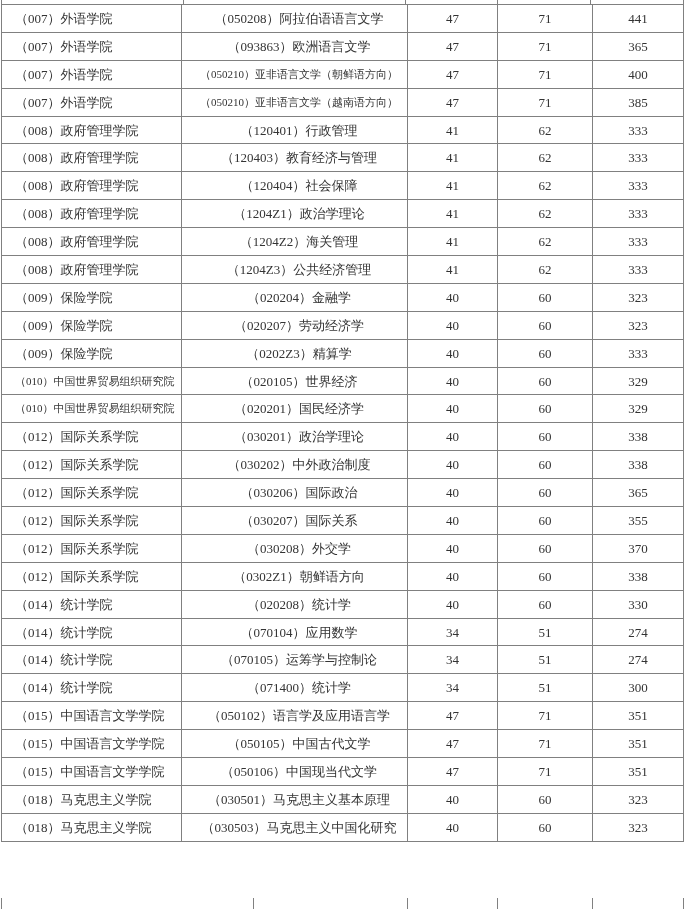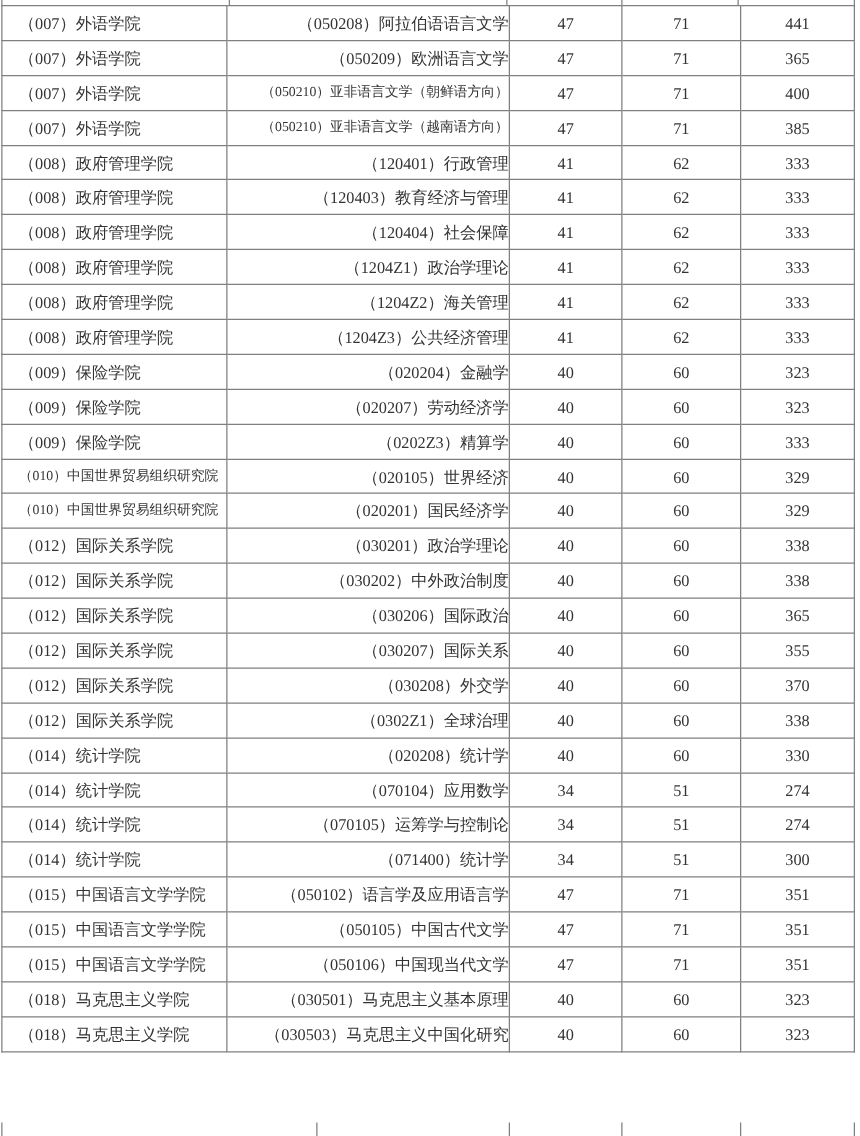--- a/index.html
+++ b/index.html
@@ -28,21 +28,21 @@
     border:1px solid #808080;
     height:27.9px;
     font-size:13px;
     line-height:1;
     color:#333333;
     white-space:nowrap;
     overflow:hidden;
     background:#ffffff;
   }
   td.c-college { padding-left:13px; text-align:left; }
-  td.c-major   { padding-left:9px;  text-align:right; }
+  td.c-major   { padding-left:9px;  text-align:center; }
   td.c-num     { text-align:center; }
   td.small     { font-size:11px; }
 </style>
 </head>
 <body>
 
 <div class="page">
 
   <div class="sliver sliver-top">
     <span class="vline" style="left:1px"></span>
@@ -64,21 +64,21 @@
     <tbody id="table-body">
         <tr>
           <td class="c-college">（007）外语学院</td>
           <td class="c-major">（050208）阿拉伯语语言文学</td>
           <td class="c-num">47</td>
           <td class="c-num">71</td>
           <td class="c-num">441</td>
         </tr>
         <tr>
           <td class="c-college">（007）外语学院</td>
-          <td class="c-major">（050209）欧洲语言文学</td>
+          <td class="c-major">（093863）欧洲语言文学</td>
           <td class="c-num">47</td>
           <td class="c-num">71</td>
           <td class="c-num">365</td>
         </tr>
         <tr>
           <td class="c-college">（007）外语学院</td>
           <td class="c-major small">（050210）亚非语言文学（朝鲜语方向）</td>
           <td class="c-num">47</td>
           <td class="c-num">71</td>
           <td class="c-num">400</td>
@@ -197,21 +197,21 @@
         </tr>
         <tr>
           <td class="c-college">（012）国际关系学院</td>
           <td class="c-major">（030208）外交学</td>
           <td class="c-num">40</td>
           <td class="c-num">60</td>
           <td class="c-num">370</td>
         </tr>
         <tr>
           <td class="c-college">（012）国际关系学院</td>
-          <td class="c-major">（0302Z1）全球治理</td>
+          <td class="c-major">（0302Z1）朝鲜语方向</td>
           <td class="c-num">40</td>
           <td class="c-num">60</td>
           <td class="c-num">338</td>
         </tr>
         <tr>
           <td class="c-college">（014）统计学院</td>
           <td class="c-major">（020208）统计学</td>
           <td class="c-num">40</td>
           <td class="c-num">60</td>
           <td class="c-num">330</td>

